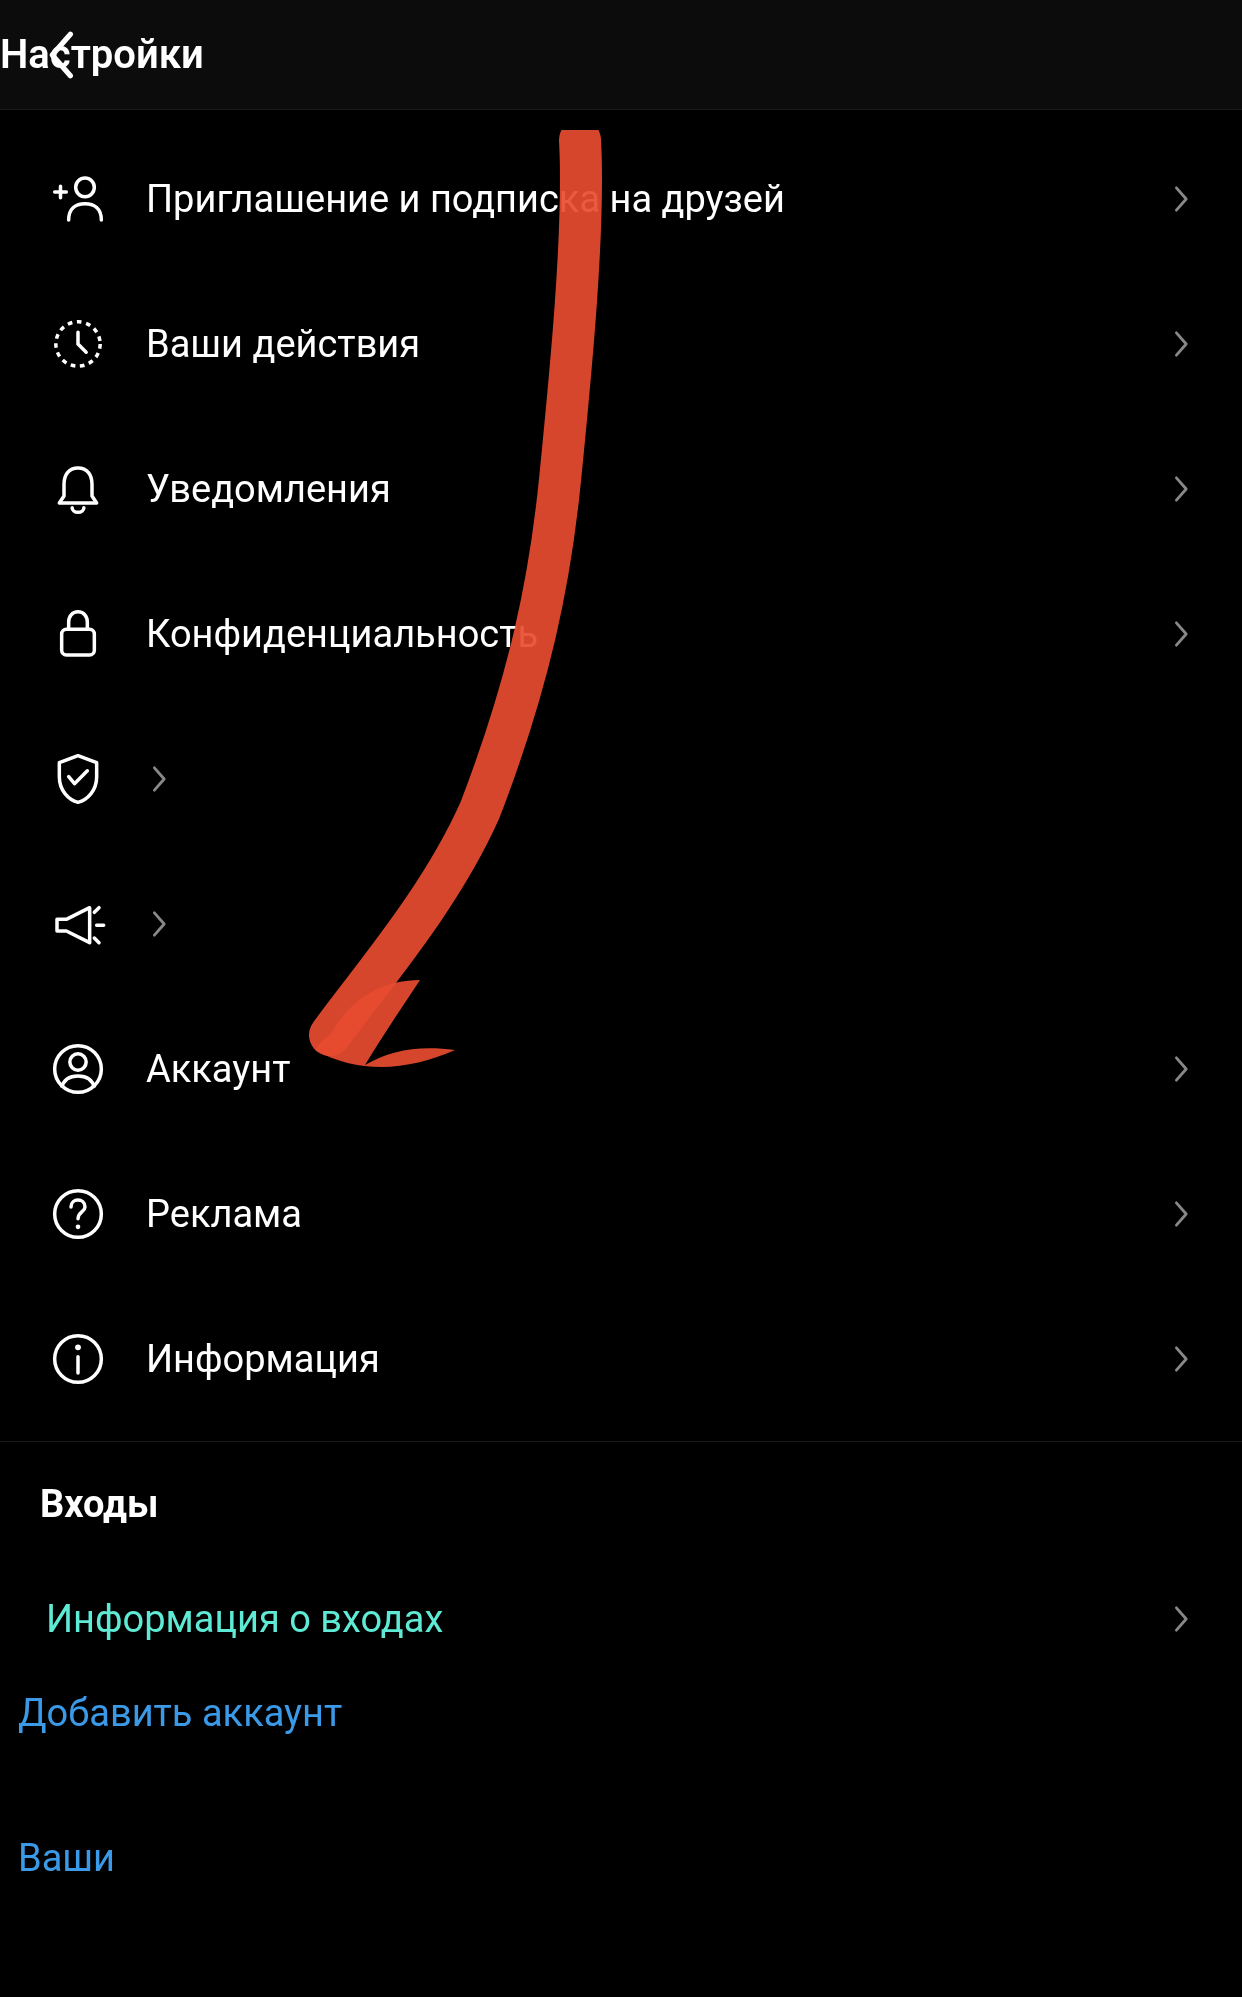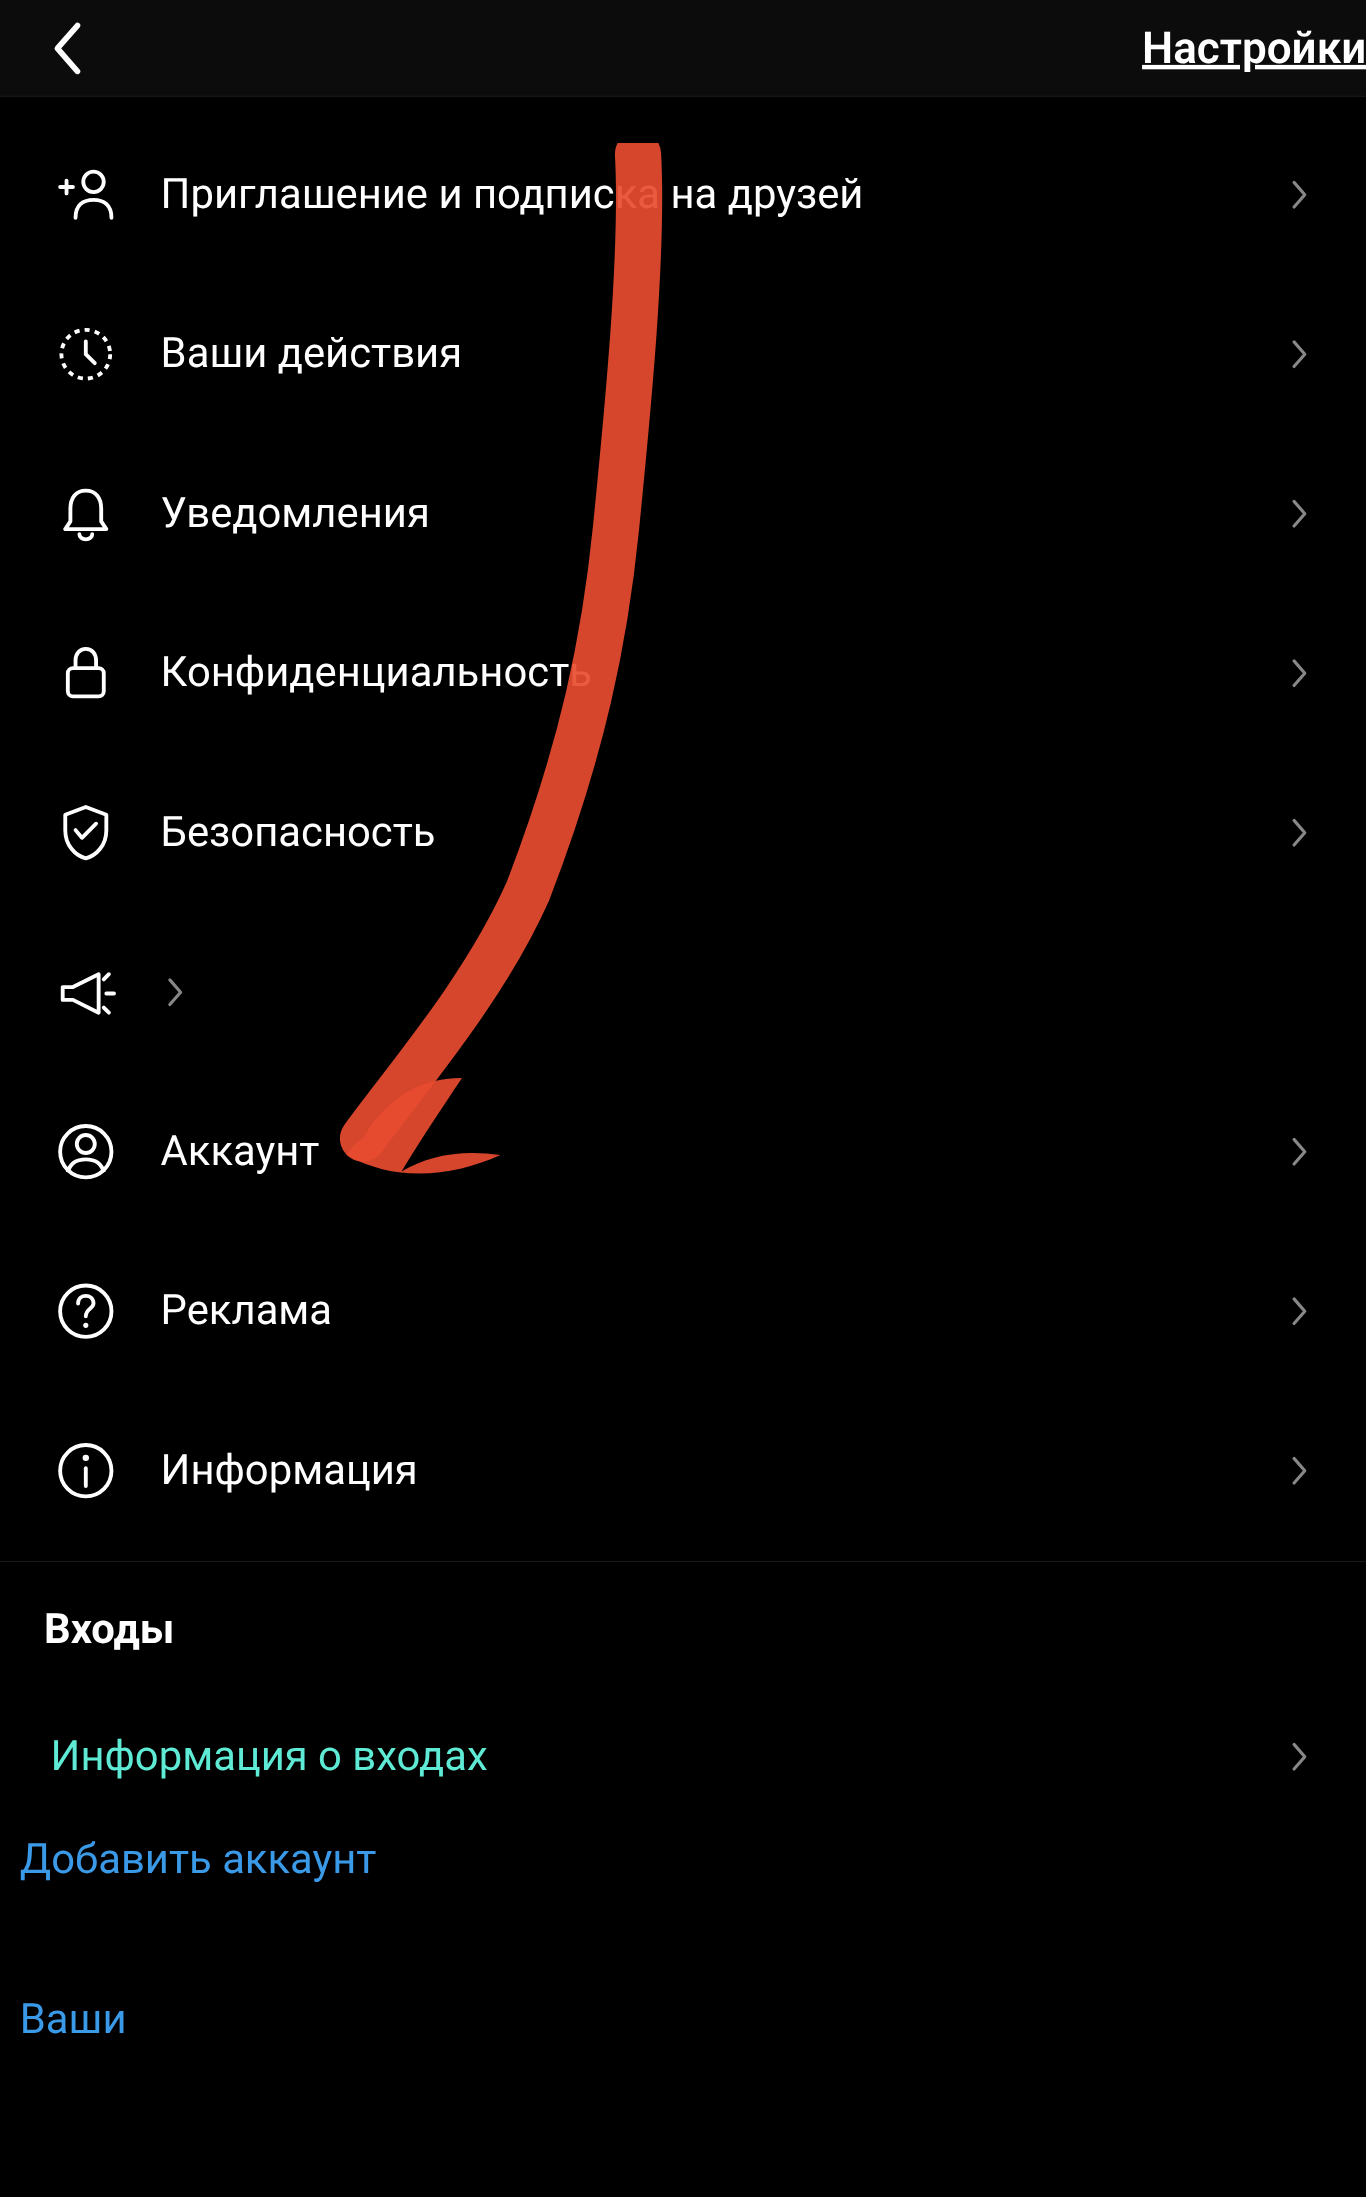--- a/index.html
+++ b/index.html
@@ -10,28 +10,27 @@
     body {
       width: 1242px;
       height: 1997px;
       background: #000;
       color: #fff;
       font-family: -apple-system, BlinkMacSystemFont, "Segoe UI", Roboto, Helvetica, Arial, sans-serif;
       overflow: hidden;
       position: relative;
     }
     .header {
-      height: 88px;
-      display: flex;
-      align-items: center;
-      justify-content: flex-end;
+      height: 110px;
+      display: flex;
+      align-items: center;
+      justify-content: flex-start;
       position: relative;
       background: #0c0c0c;
       border-bottom: 1px solid #1a1a1a;
-      text-decoration: underline;
     }
     .back-btn {
       position: absolute;
       left: 36px;
       top: 50%;
       transform: translateY(-50%);
       width: 48px;
       height: 48px;
       display: flex;
       align-items: center;
@@ -183,21 +182,20 @@
     </svg>
   </div>
 
   <div class="list-item">
     <div class="icon-wrap">
       <svg width="56" height="56" viewBox="0 0 48 48" fill="none">
         <path d="M24 4 L8 10 V22 C8 34 16 42 24 44 C32 42 40 34 40 22 V10 Z" stroke="#fff" stroke-width="3" stroke-linejoin="round"></path>
         <path d="M16 22 L21 28 L32 17" stroke="#fff" stroke-width="3" stroke-linecap="round" stroke-linejoin="round"></path>
       </svg>
     </div>
-    <div class="item-label">Безопасность</div>
     <svg class="chevron-right" viewBox="0 0 24 40" fill="none">
       <path d="M4 4 L18 20 L4 36" stroke="#888" stroke-width="4" stroke-linecap="round" stroke-linejoin="round"></path>
     </svg>
   </div>
 
   <div class="list-item">
     <div class="icon-wrap">
       <svg width="56" height="56" viewBox="0 0 48 48" fill="none">
         <path d="M6 20 L6 30 L14 30 L34 40 L34 10 L14 20 Z" stroke="#fff" stroke-width="3" stroke-linejoin="round"></path>
         <path d="M38 14 L42 10 M40 25 L46 25 M38 36 L42 40" stroke="#fff" stroke-width="3" stroke-linecap="round"></path>

